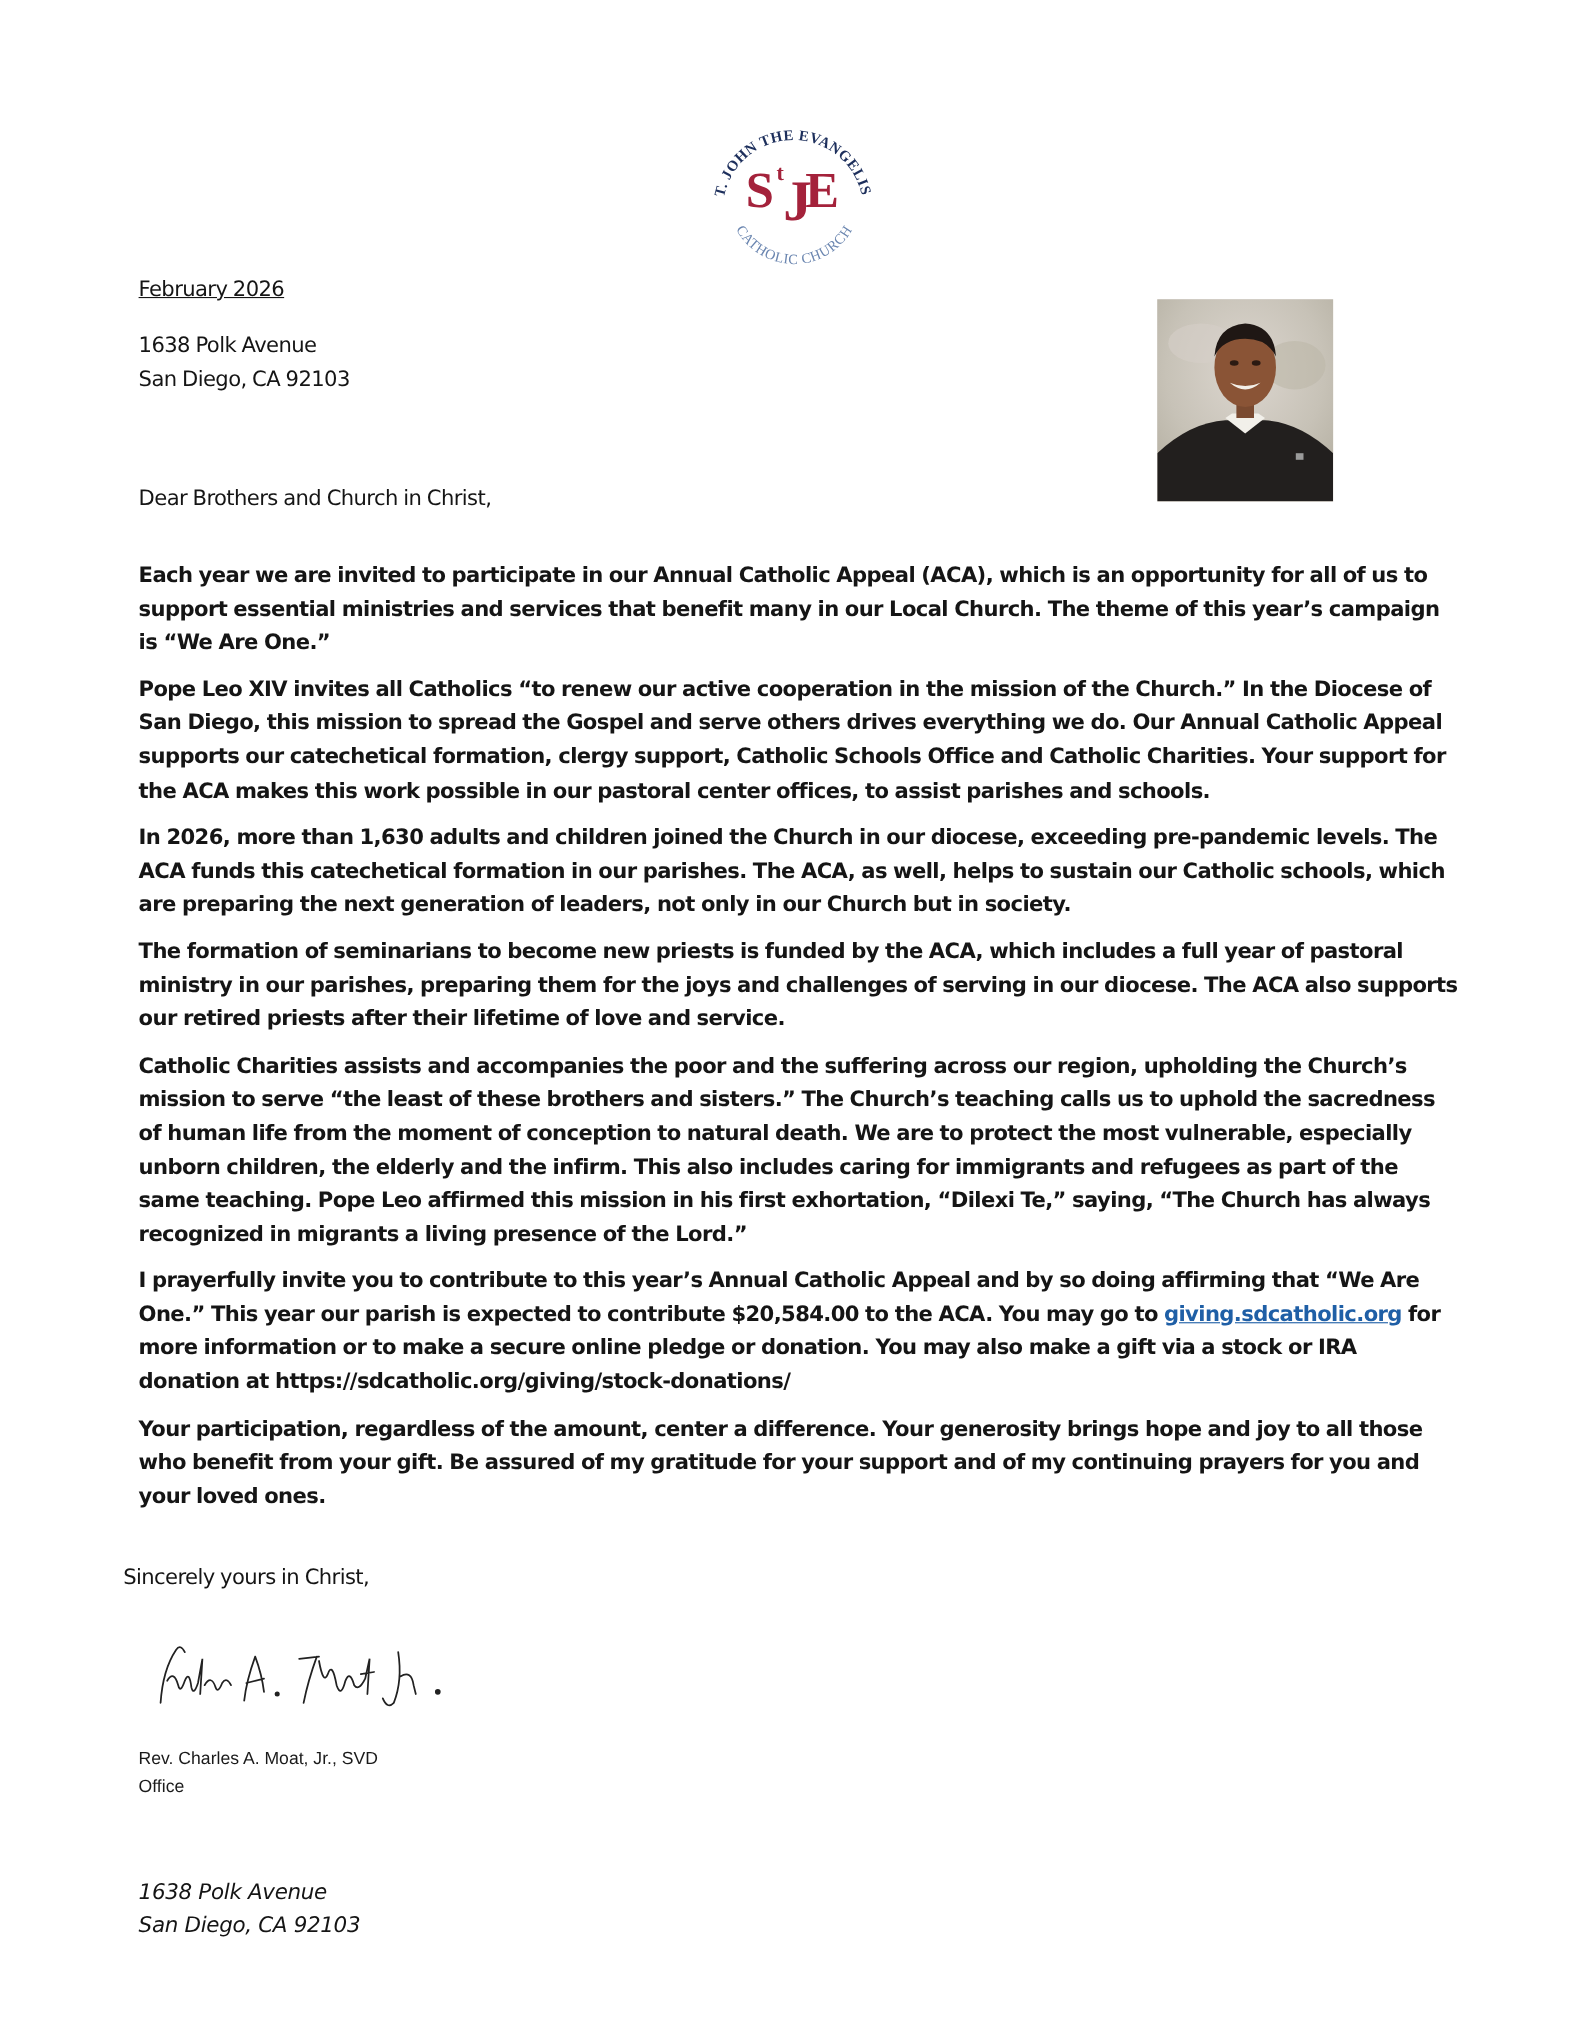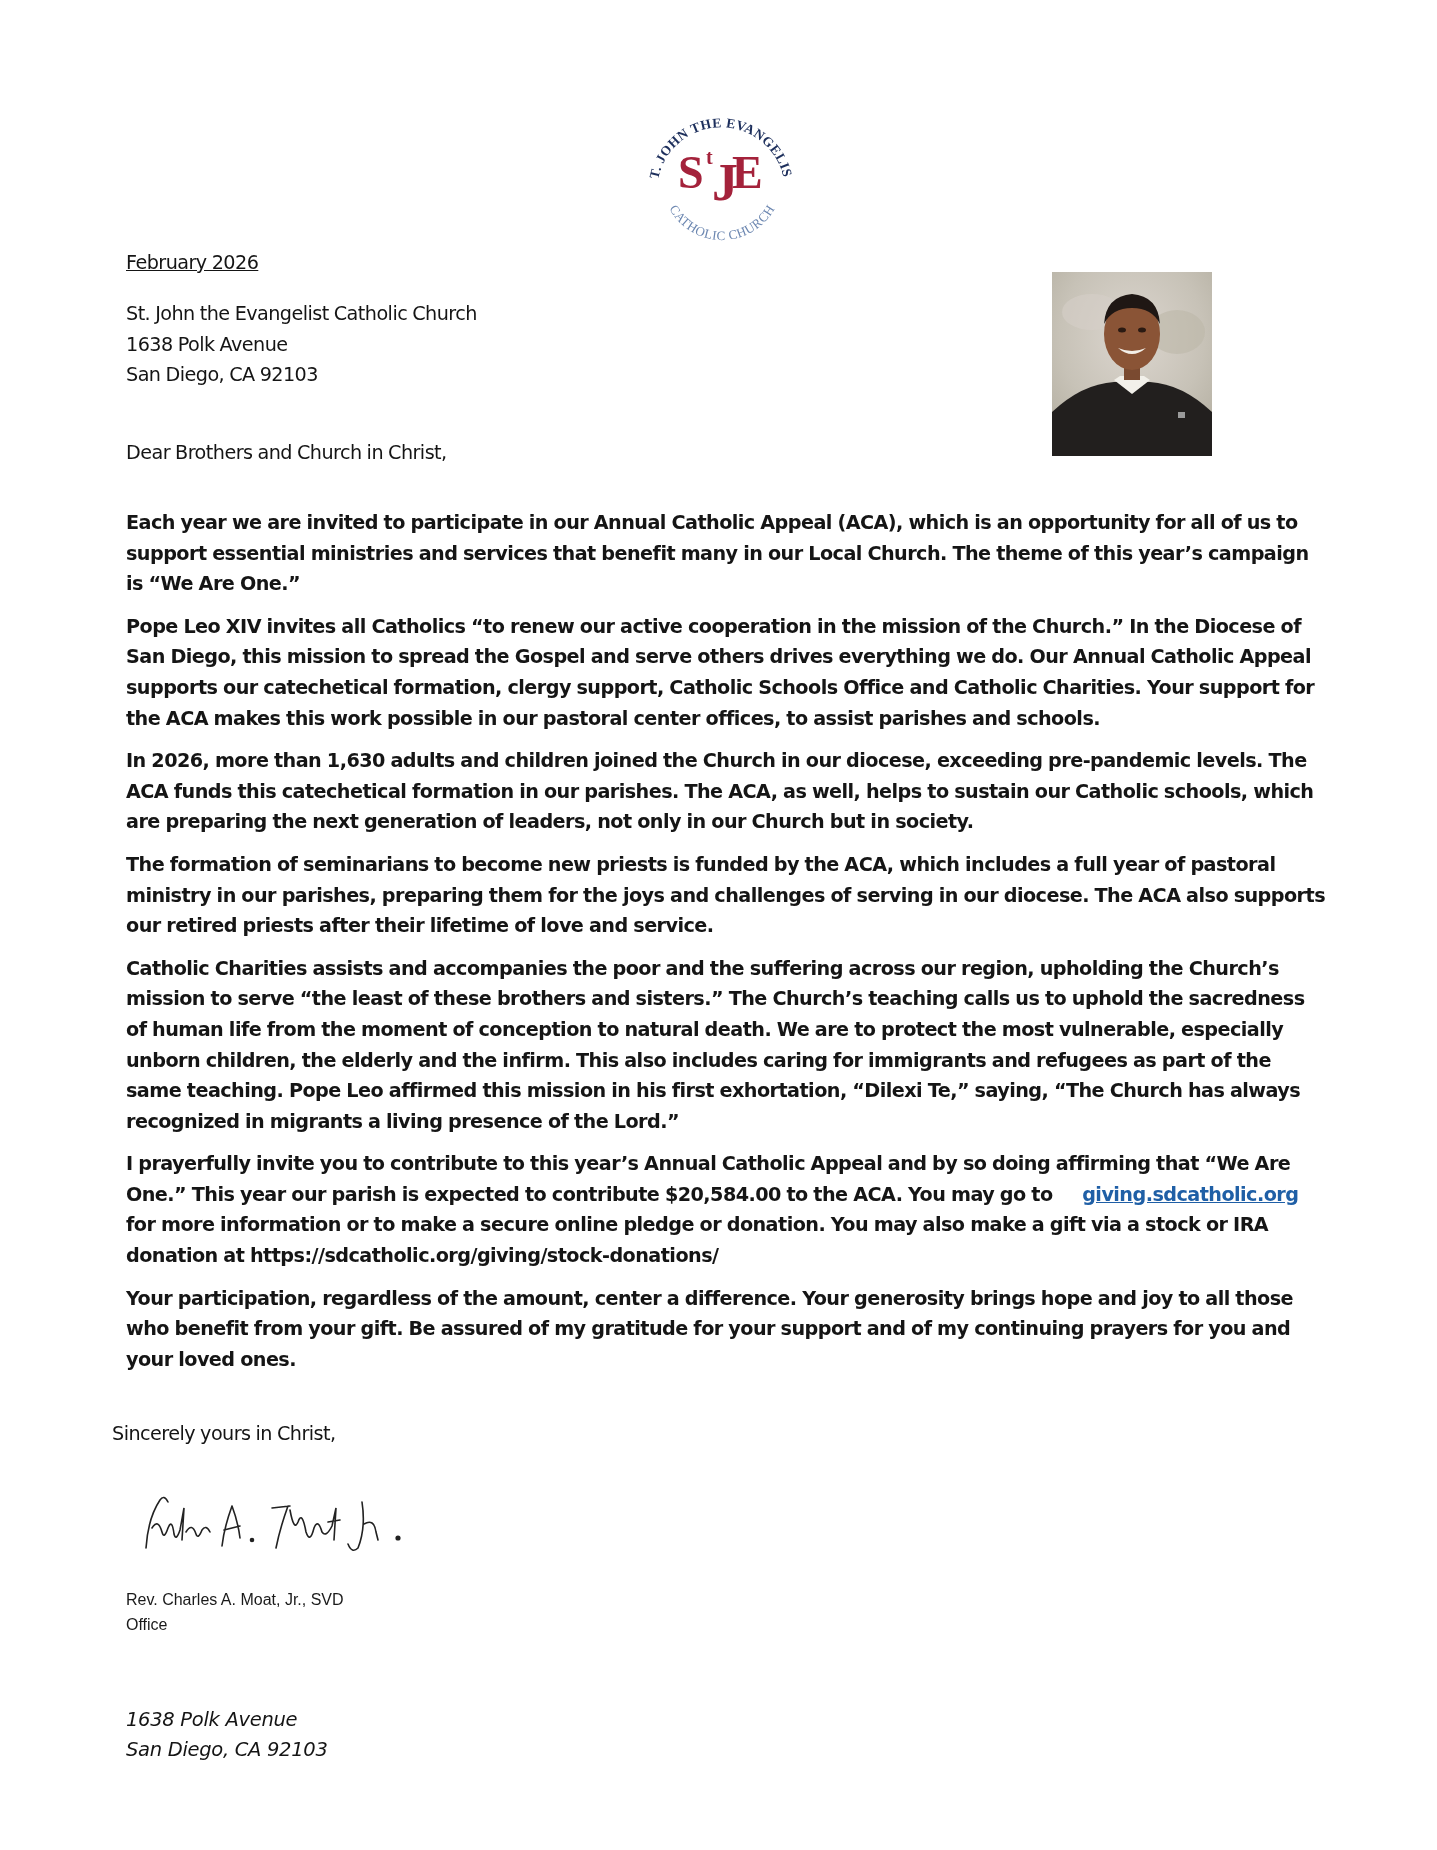--- a/index.html
+++ b/index.html
@@ -16,21 +16,21 @@
     .date { position: absolute; left: 126px; top: 248px; text-decoration: underline; }
     .address { position: absolute; left: 126px; top: 299px; }
     .address div { height: 30.6px; }
     .salutation { position: absolute; left: 126px; top: 438px; }
     .photo {
       position: absolute; left: 1052px; top: 272px; width: 160px; height: 184px;
       overflow: hidden; background: #cfcac2;
     }
     .paragraphs { position: absolute; left: 126px; top: 508px; width: 1200px; }
     .paragraphs p { margin: 0 0 12px 0; font-weight: bold; }
-    .link { color: #1f5fa6; text-decoration: underline; cursor: pointer; margin-left: 24px; }
+    .link { color: #1f5fa6; text-decoration: underline; cursor: pointer; }
     .closing { position: absolute; left: 112px; top: 1419px; }
     .signature { position: absolute; left: 140px; top: 1488px; width: 290px; height: 70px; }
     .sig-name {
       position: absolute; left: 126px; top: 1587px;
       font-family: "Liberation Sans", sans-serif; font-size: 16px; line-height: 25px; color: #1a1a1a;
     }
     .footer-left, .footer-right {
       position: absolute; top: 1705px;
       font-family: "DejaVu Sans", sans-serif; font-style: italic; font-size: 19.5px; line-height: 30px;
       letter-spacing: -0.3px; color: #151515;
@@ -58,21 +58,20 @@
     <g fill="#a4223b" font-family="'Liberation Serif', serif" font-weight="bold">
       <text x="42" y="100" font-size="46">S</text>
       <text x="70" y="76" font-size="20">t</text>
       <text x="76" y="112" font-size="52">J</text>
       <text x="96" y="100" font-size="46">E</text>
     </g>
   </svg>
 
   <div class="date body-text">February 2026</div>
   <div class="address body-text">
-    <div>St. John the Evangelist Catholic Church</div>
     <div>1638 Polk Avenue</div>
     <div>San Diego, CA 92103</div>
   </div>
 
   <div class="photo">
     <svg width="160" height="184" viewBox="0 0 160 184">
       <defs>
         <radialGradient id="bg" cx="50%" cy="35%" r="75%">
           <stop offset="0%" stop-color="#dcd6cf"></stop>
           <stop offset="60%" stop-color="#c7c2b7"></stop>

